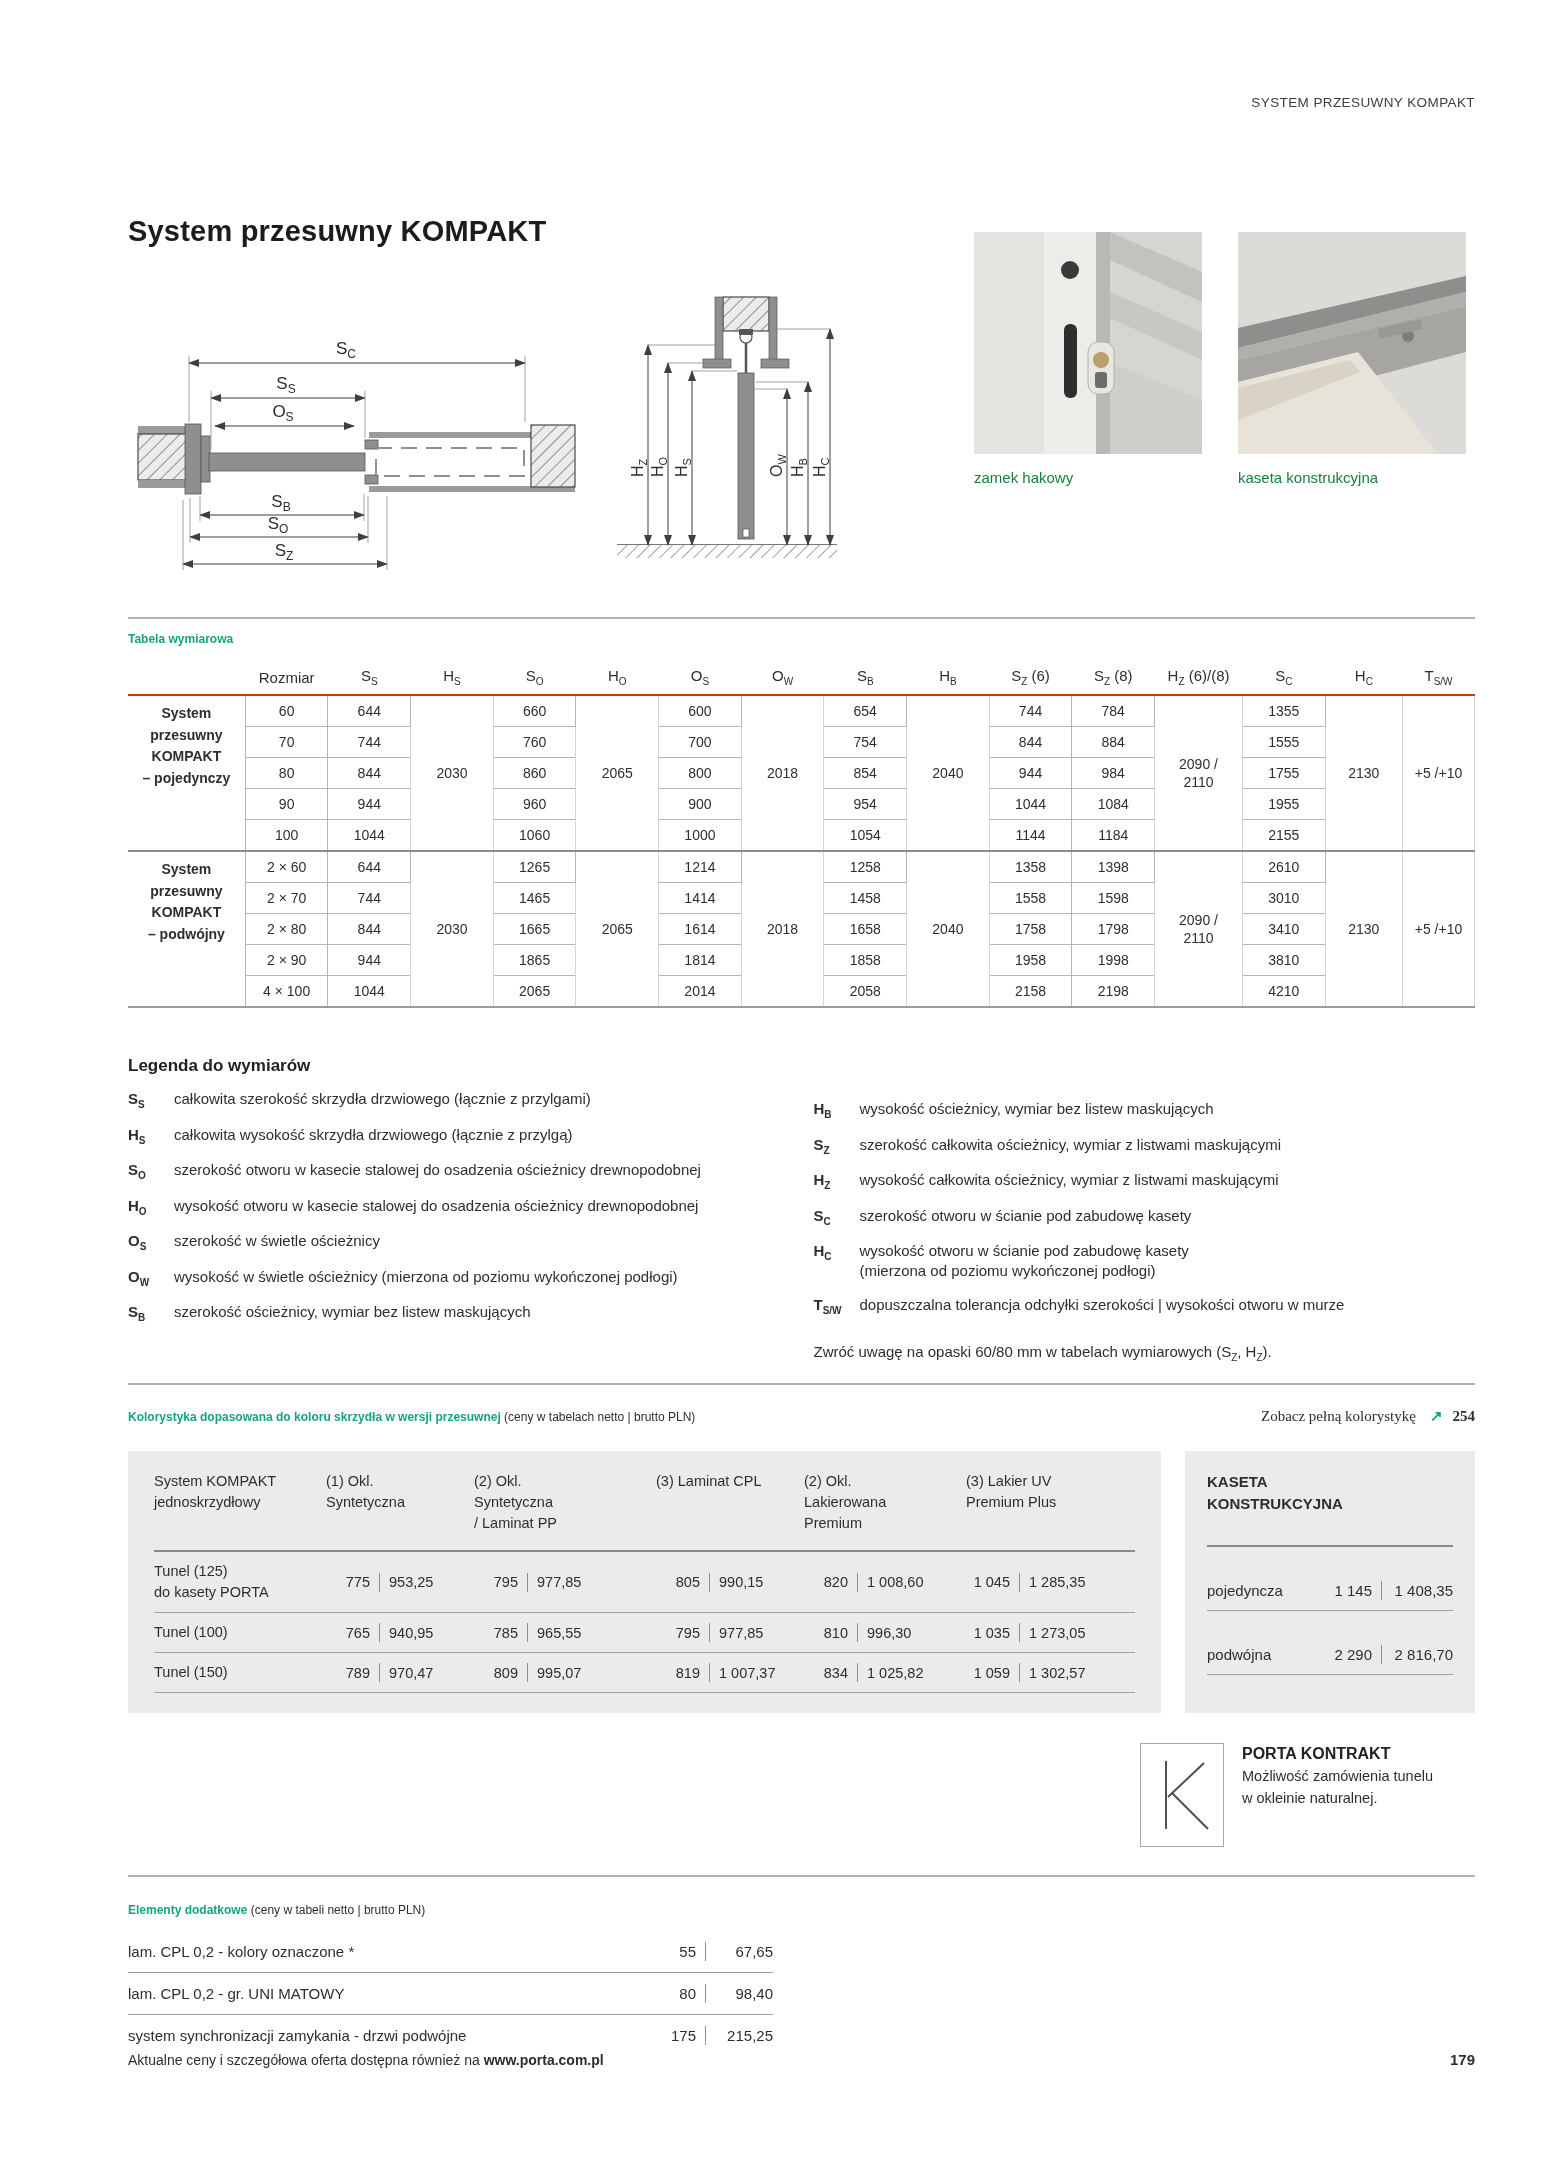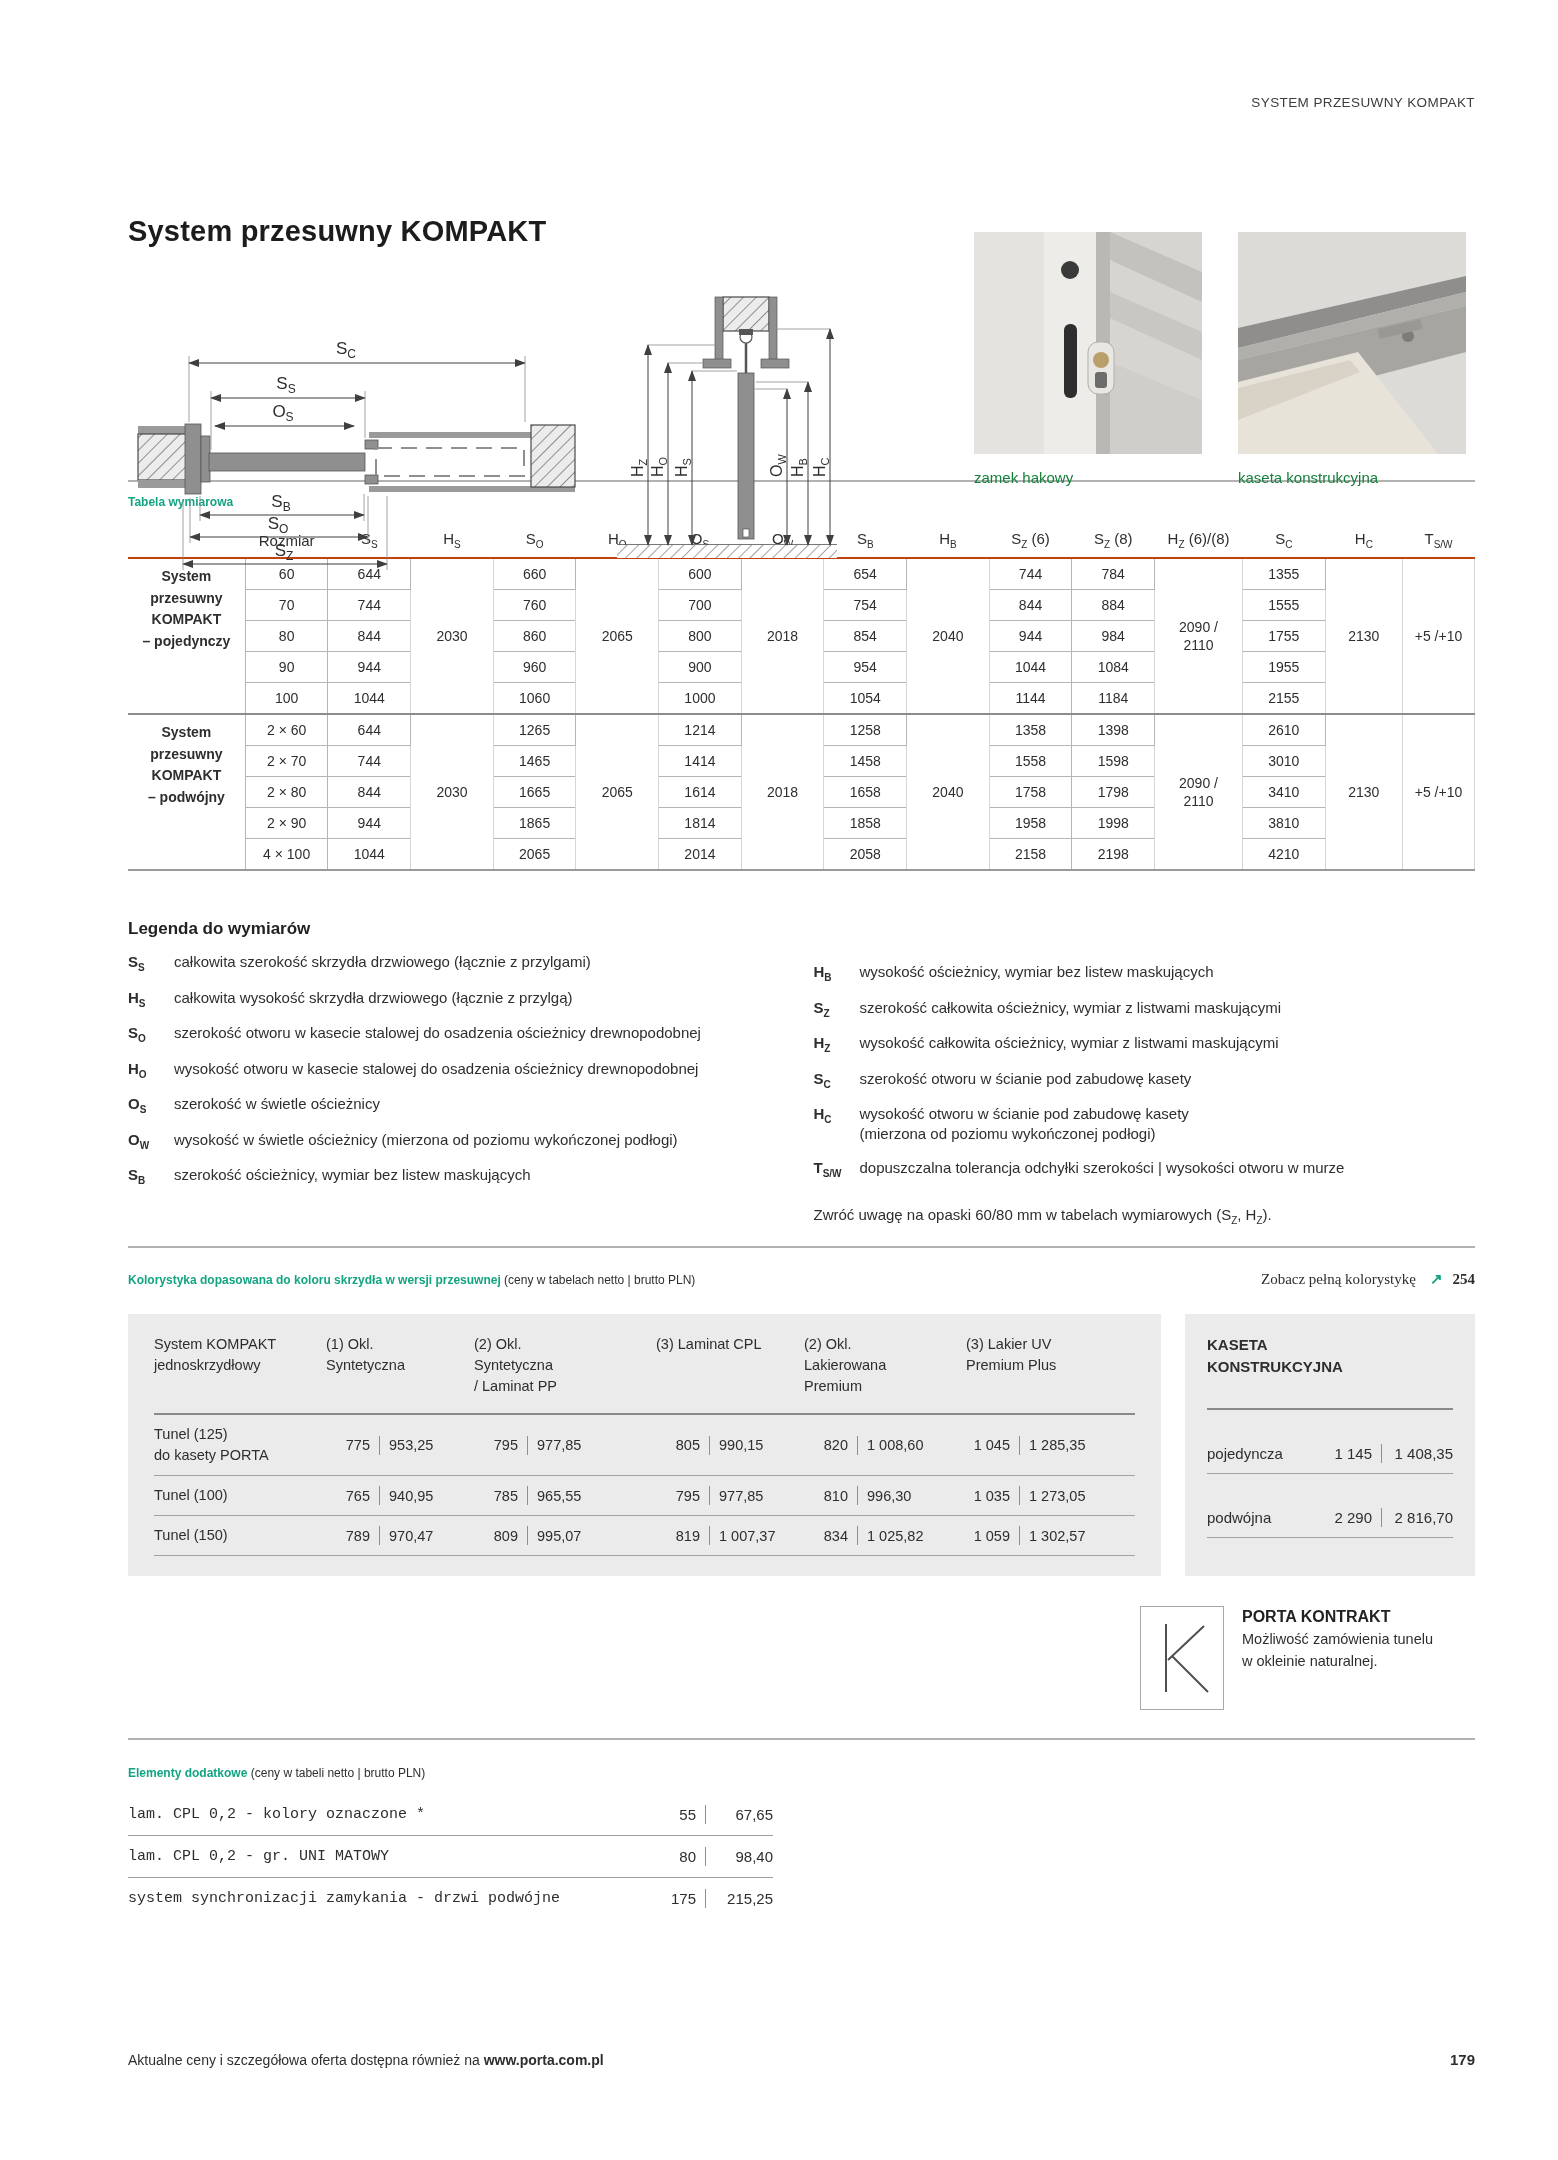--- a/index.html
+++ b/index.html
@@ -1,21 +1,21 @@
 <!DOCTYPE html>
 <html><head>
 <meta charset="utf-8">
 <style>
   html,body{margin:0;padding:0;background:#ffffff;}
   .page{position:relative;width:1558px;height:2160px;background:#fff;overflow:hidden;
         font-family:"Liberation Sans","DejaVu Sans",sans-serif;color:#2e2e2e;}
   .content{padding:0 83px 0 128px;}
 
   
-  .top{position:relative;height:480px;text-align:center;}
+  .top{position:relative;height:617px;text-align:center;}
   .running-header{position:absolute;top:95px;right:83px;font-size:13.5px;letter-spacing:.4px;color:#3d3d3d;}
   .page-title{position:absolute;left:128px;top:215px;font-size:29px;font-weight:bold;color:#1c1c1c;letter-spacing:.2px;}
   .diagram{position:absolute;}
   .diagram svg text{font-family:"Liberation Sans","DejaVu Sans",sans-serif;fill:#2e2e2e;}
   .photo{position:absolute;width:228px;height:222px;overflow:hidden;}
   .photo-caption{position:absolute;top:469px;font-size:15px;color:#15803d;}
 
   .rule{height:2px;background:#b2b2b2;margin:0 83px 0 128px;}
 
   
@@ -75,21 +75,21 @@
   .klogo{width:84px;height:104px;background:#fff;border:1px solid #a8a8a8;flex:none;display:flex;align-items:center;justify-content:center;box-sizing:border-box;}
   .ktext{margin-left:18px;padding-top:2px;}
   .ktitle{font-size:16px;font-weight:bold;color:#222;}
   .kbody{font-size:14.5px;line-height:1.5;margin-top:3px;white-space:pre-line;}
 
   
   .extras{margin-top:26px;}
   .extras-rows{width:645px;margin-top:14px;}
   .xrow{display:flex;align-items:center;padding:11px 0;font-size:15px;}
   .xrow.sep{border-bottom:1px solid #9f9f9f;}
-  .xrow .xlabel{flex:1;font-family:Liberation Mono, monospace;}
+  .xrow .xlabel{flex:1;}
   .xrow .gross{text-align:right;min-width:58px;}
 
   
   .footer{position:absolute;top:2051px;left:128px;right:83px;display:flex;justify-content:space-between;align-items:baseline;font-size:14px;}
   .footer b{font-weight:bold;}
   .page-number{font-size:15px;font-weight:bold;}
 </style>
 </head>
 <body>
 

